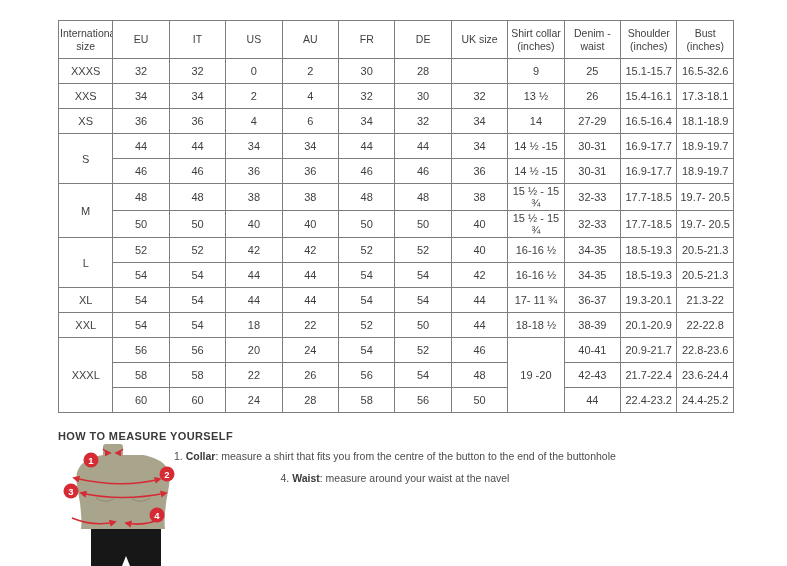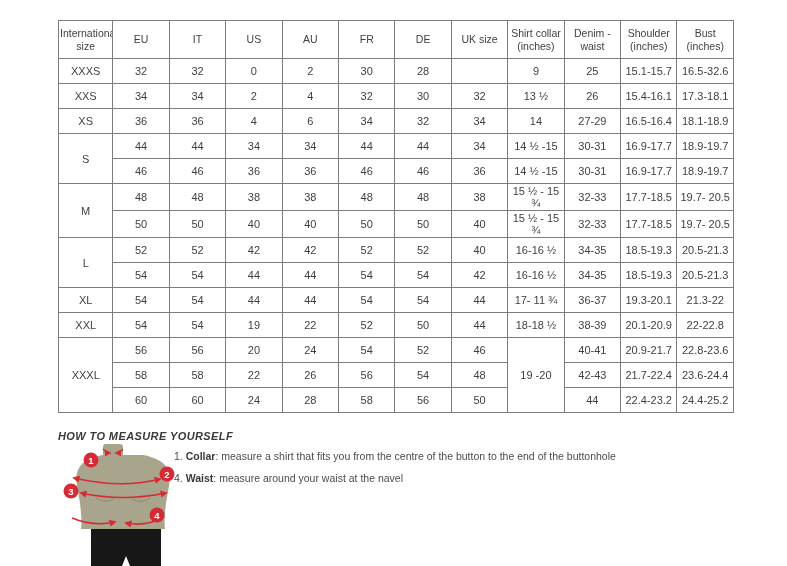--- a/index.html
+++ b/index.html
@@ -20,24 +20,24 @@
   }
   .size-table th {
     height:38px; font-size:10.5px; font-weight:normal;
     line-height:1.2; padding:2px 1px; width:56px;
   }
   .size-table th:first-child { width:54px; }
   .size-table td { height:25px; font-size:11px; padding:1px 1px; }
 
   .measure-heading {
     position:absolute; left:58px; top:430px;
-    font-size:11px; font-weight:bold; color:#3a3a3a; letter-spacing:.4px;font-style:italic;
+    font-size:11px; font-weight:bold; color:#3a3a3a; letter-spacing:.4px;
   }
   .measure-figure { position:absolute; left:60px; top:443px; width:128px; height:128px; }
-  .measure-list { position:absolute; left:174px; top:445px; list-style:none; }
+  .measure-list { position:absolute; left:174px; top:445px; list-style:none;text-align:center; }
   .measure-item { height:22px; line-height:22px; font-size:10.5px; color:#4c4c4c; white-space:nowrap; }
   .measure-item b { color:#3a3a3a; }
 </style>
 </head>
 <body>
 
 <div class="page">
 
   <table class="size-table">
     <thead>
@@ -191,21 +191,21 @@
           <td>44</td>
           <td>17- 11 ¾</td>
           <td>36-37</td>
           <td>19.3-20.1</td>
           <td>21.3-22</td>
         </tr>
         <tr>
           <td>XXL</td>
           <td>54</td>
           <td>54</td>
-          <td>19</td>
+          <td>18</td>
           <td>22</td>
           <td>52</td>
           <td>50</td>
           <td>44</td>
           <td>18-18 ½</td>
           <td>38-39</td>
           <td>20.1-20.9</td>
           <td>22-22.8</td>
         </tr>
         <tr>

